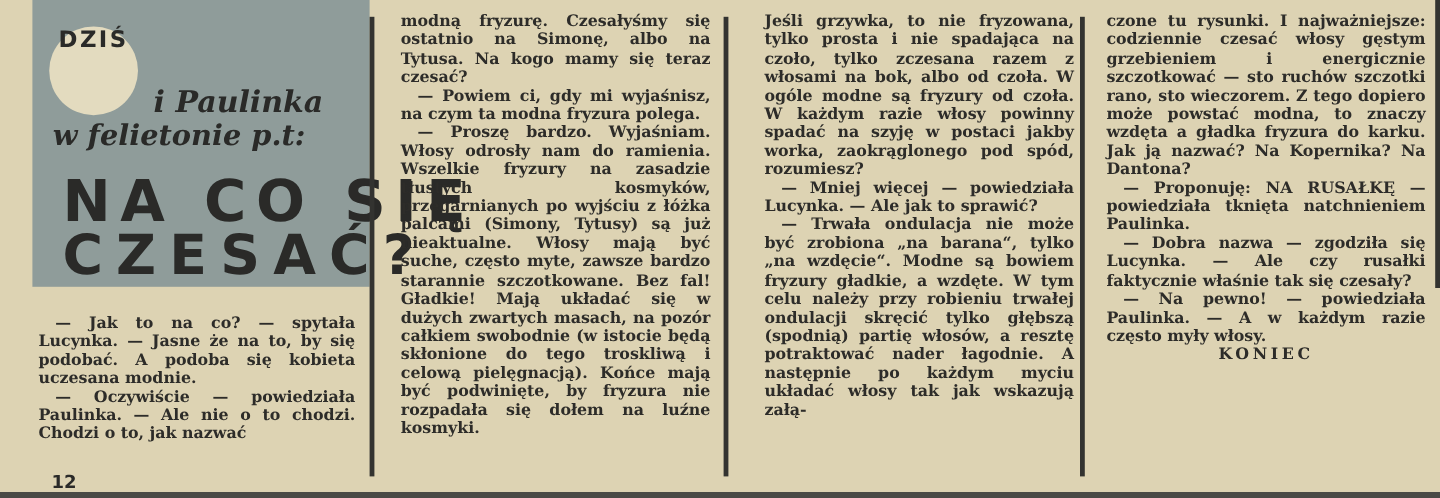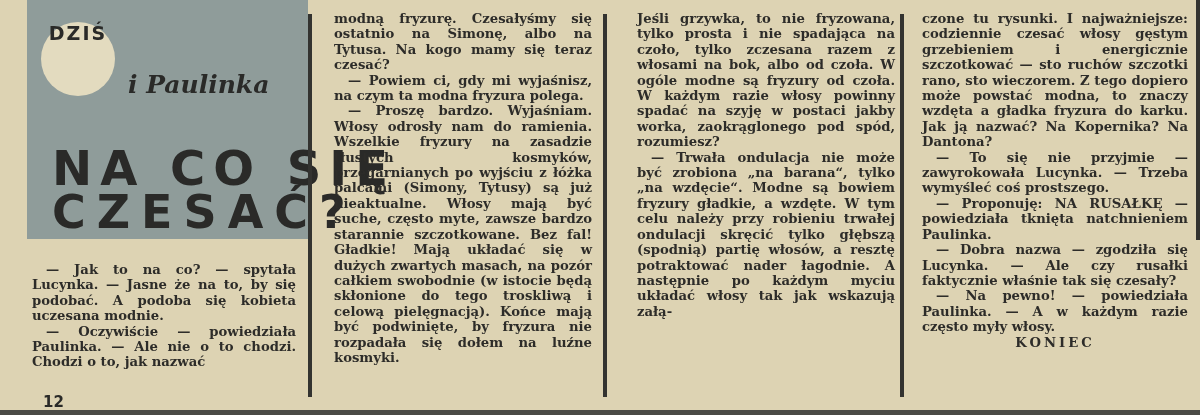--- a/index.html
+++ b/index.html
@@ -59,20 +59,21 @@
 </head>
 <body>
 
 <div class="page">
 
   <div class="head-box"></div>
   <div class="dzis-circle">
     <span>DZIŚ</span>
   </div>
   <div class="script s2">i Paulinka</div>
+  <div class="script s3">w felietonie p.t:</div>
   <div class="big b1">NA CO SIĘ</div>
   <div class="big b2">CZESAĆ?</div>
 
   <div class="rule" style="left:308px; top:14px; height:383px;"></div>
   <div class="rule" style="left:603px; top:14px; height:383px;"></div>
   <div class="rule" style="left:900px; top:14px; height:383px;"></div>
   <div class="rule" style="left:1196px; top:0; height:240px;"></div>
 
   <div class="col c1">
     <p>— Jak to na co? — spytała Lucynka. — Jasne że na to, by się podobać. A podoba się kobieta uczesana modnie.</p>
@@ -80,26 +81,26 @@
   </div>
 
   <div class="col c2">
     <p class="noind">modną fryzurę. Czesałyśmy się ostatnio na Simonę, albo na Tytusa. Na kogo mamy się teraz czesać?</p>
     <p>— Powiem ci, gdy mi wyjaśnisz, na czym ta modna fryzura polega.</p>
     <p>— Proszę bardzo. Wyjaśniam. Włosy odrosły nam do ramienia. Wszelkie fryzury na zasadzie tłustych kosmyków, przegarnianych po wyjściu z łóżka palcami (Simony, Tytusy) są już nieaktualne. Włosy mają być suche, często myte, zawsze bardzo starannie szczotkowane. Bez fal! Gładkie! Mają układać się w dużych zwartych masach, na pozór całkiem swobodnie (w istocie będą skłonione do tego troskliwą i celową pielęgnacją). Końce mają być podwinięte, by fryzura nie rozpadała się dołem na luźne kosmyki.</p>
   </div>
 
   <div class="col c3">
     <p class="noind">Jeśli grzywka, to nie fryzowana, tylko prosta i nie spadająca na czoło, tylko zczesana razem z włosami na bok, albo od czoła. W ogóle modne są fryzury od czoła. W każdym razie włosy powinny spadać na szyję w postaci jakby worka, zaokrąglonego pod spód, rozumiesz?</p>
+    <p>— Mniej więcej — powiedziała Lucynka. — Ale jak to sprawić?</p>
     <p>— Trwała ondulacja nie może być zrobiona „na barana“, tylko „na wzdęcie“. Modne są bowiem fryzury gładkie, a wzdęte. W tym celu należy przy robieniu trwałej ondulacji skręcić tylko głębszą (spodnią) partię włosów, a resztę potraktować nader łagodnie. A następnie po każdym myciu układać włosy tak jak wskazują załą-</p>
   </div>
 
   <div class="col c4">
     <p class="noind">czone tu rysunki. I najważniejsze: codziennie czesać włosy gęstym grzebieniem i energicznie szczotkować — sto ruchów szczotki rano, sto wieczorem. Z tego dopiero może powstać modna, to znaczy wzdęta a gładka fryzura do karku. Jak ją nazwać? Na Kopernika? Na Dantona?</p>
-    <p>— To się nie przyjmie — zawyrokowała Lucynka. — Trzeba wymyśleć coś prostszego.</p>
     <p>— Proponuję: NA RUSAŁKĘ — powiedziała tknięta natchnieniem Paulinka.</p>
     <p>— Dobra nazwa — zgodziła się Lucynka. — Ale czy rusałki faktycznie właśnie tak się czesały?</p>
     <p>— Na pewno! — powiedziała Paulinka. — A w każdym razie często myły włosy.</p>
     <p class="koniec">KONIEC</p>
   </div>
 
   <div class="pagenum">12</div>
 </div>
 <div class="bottom-edge"></div>
 

